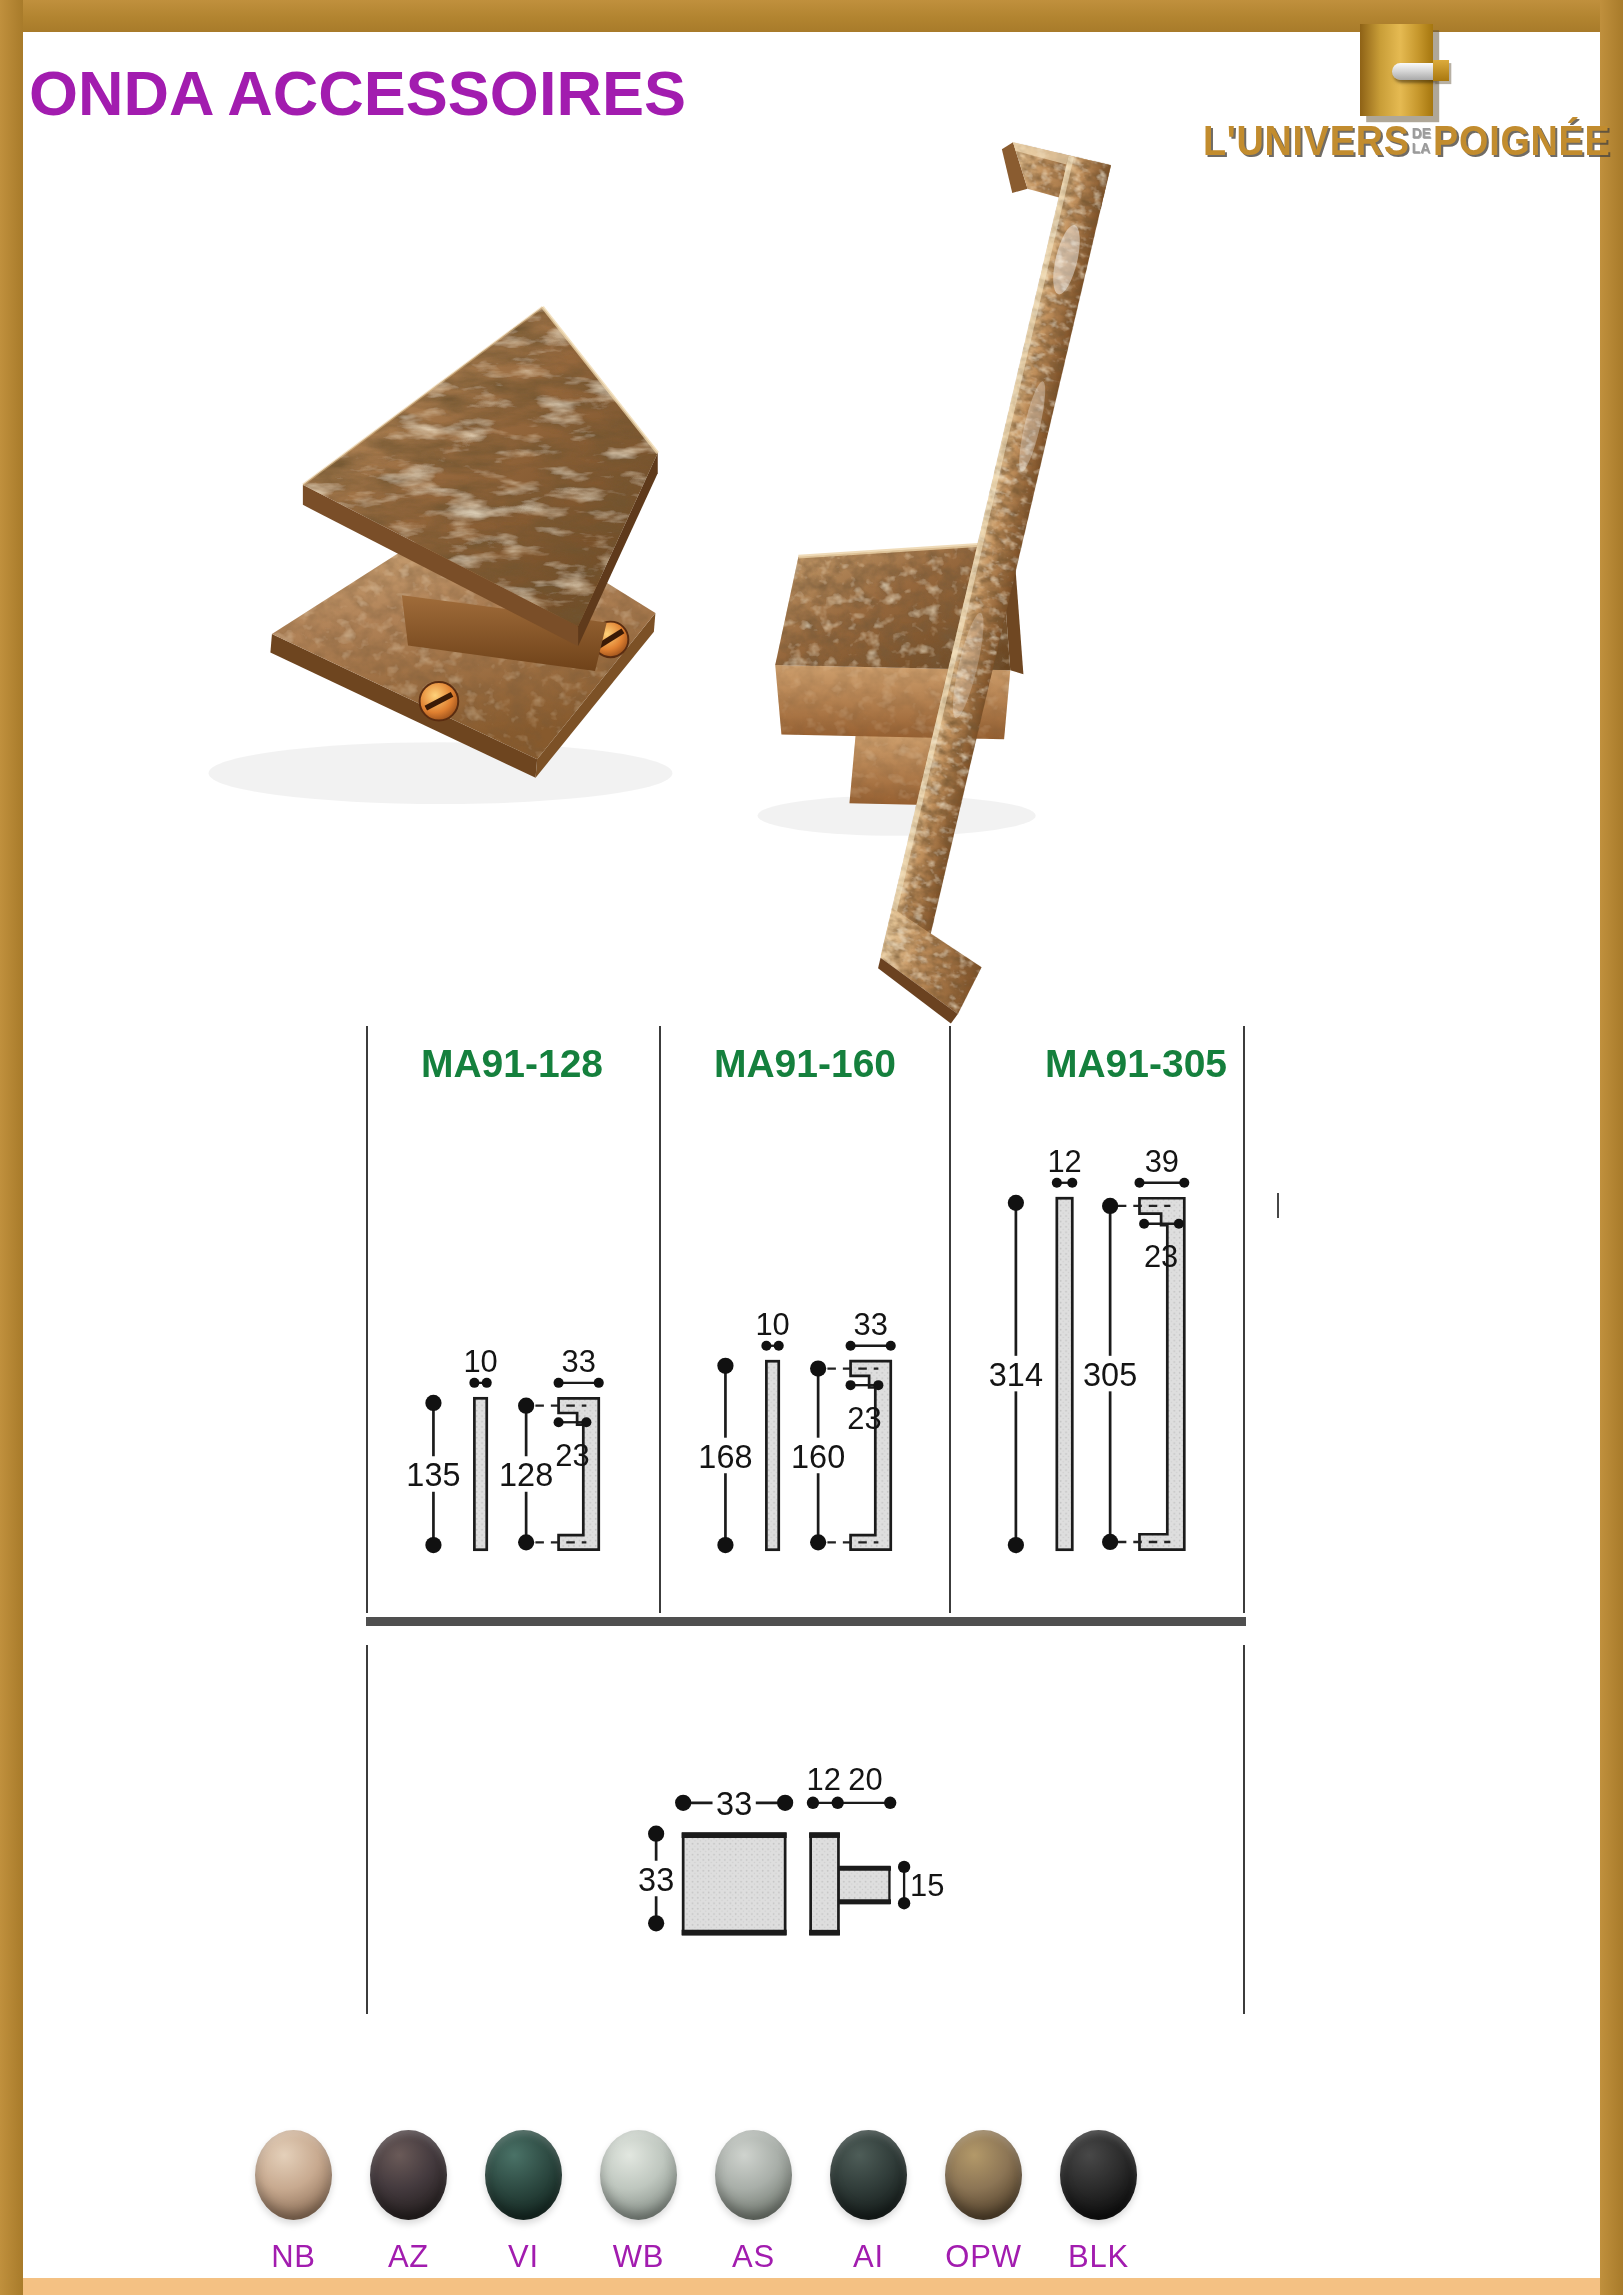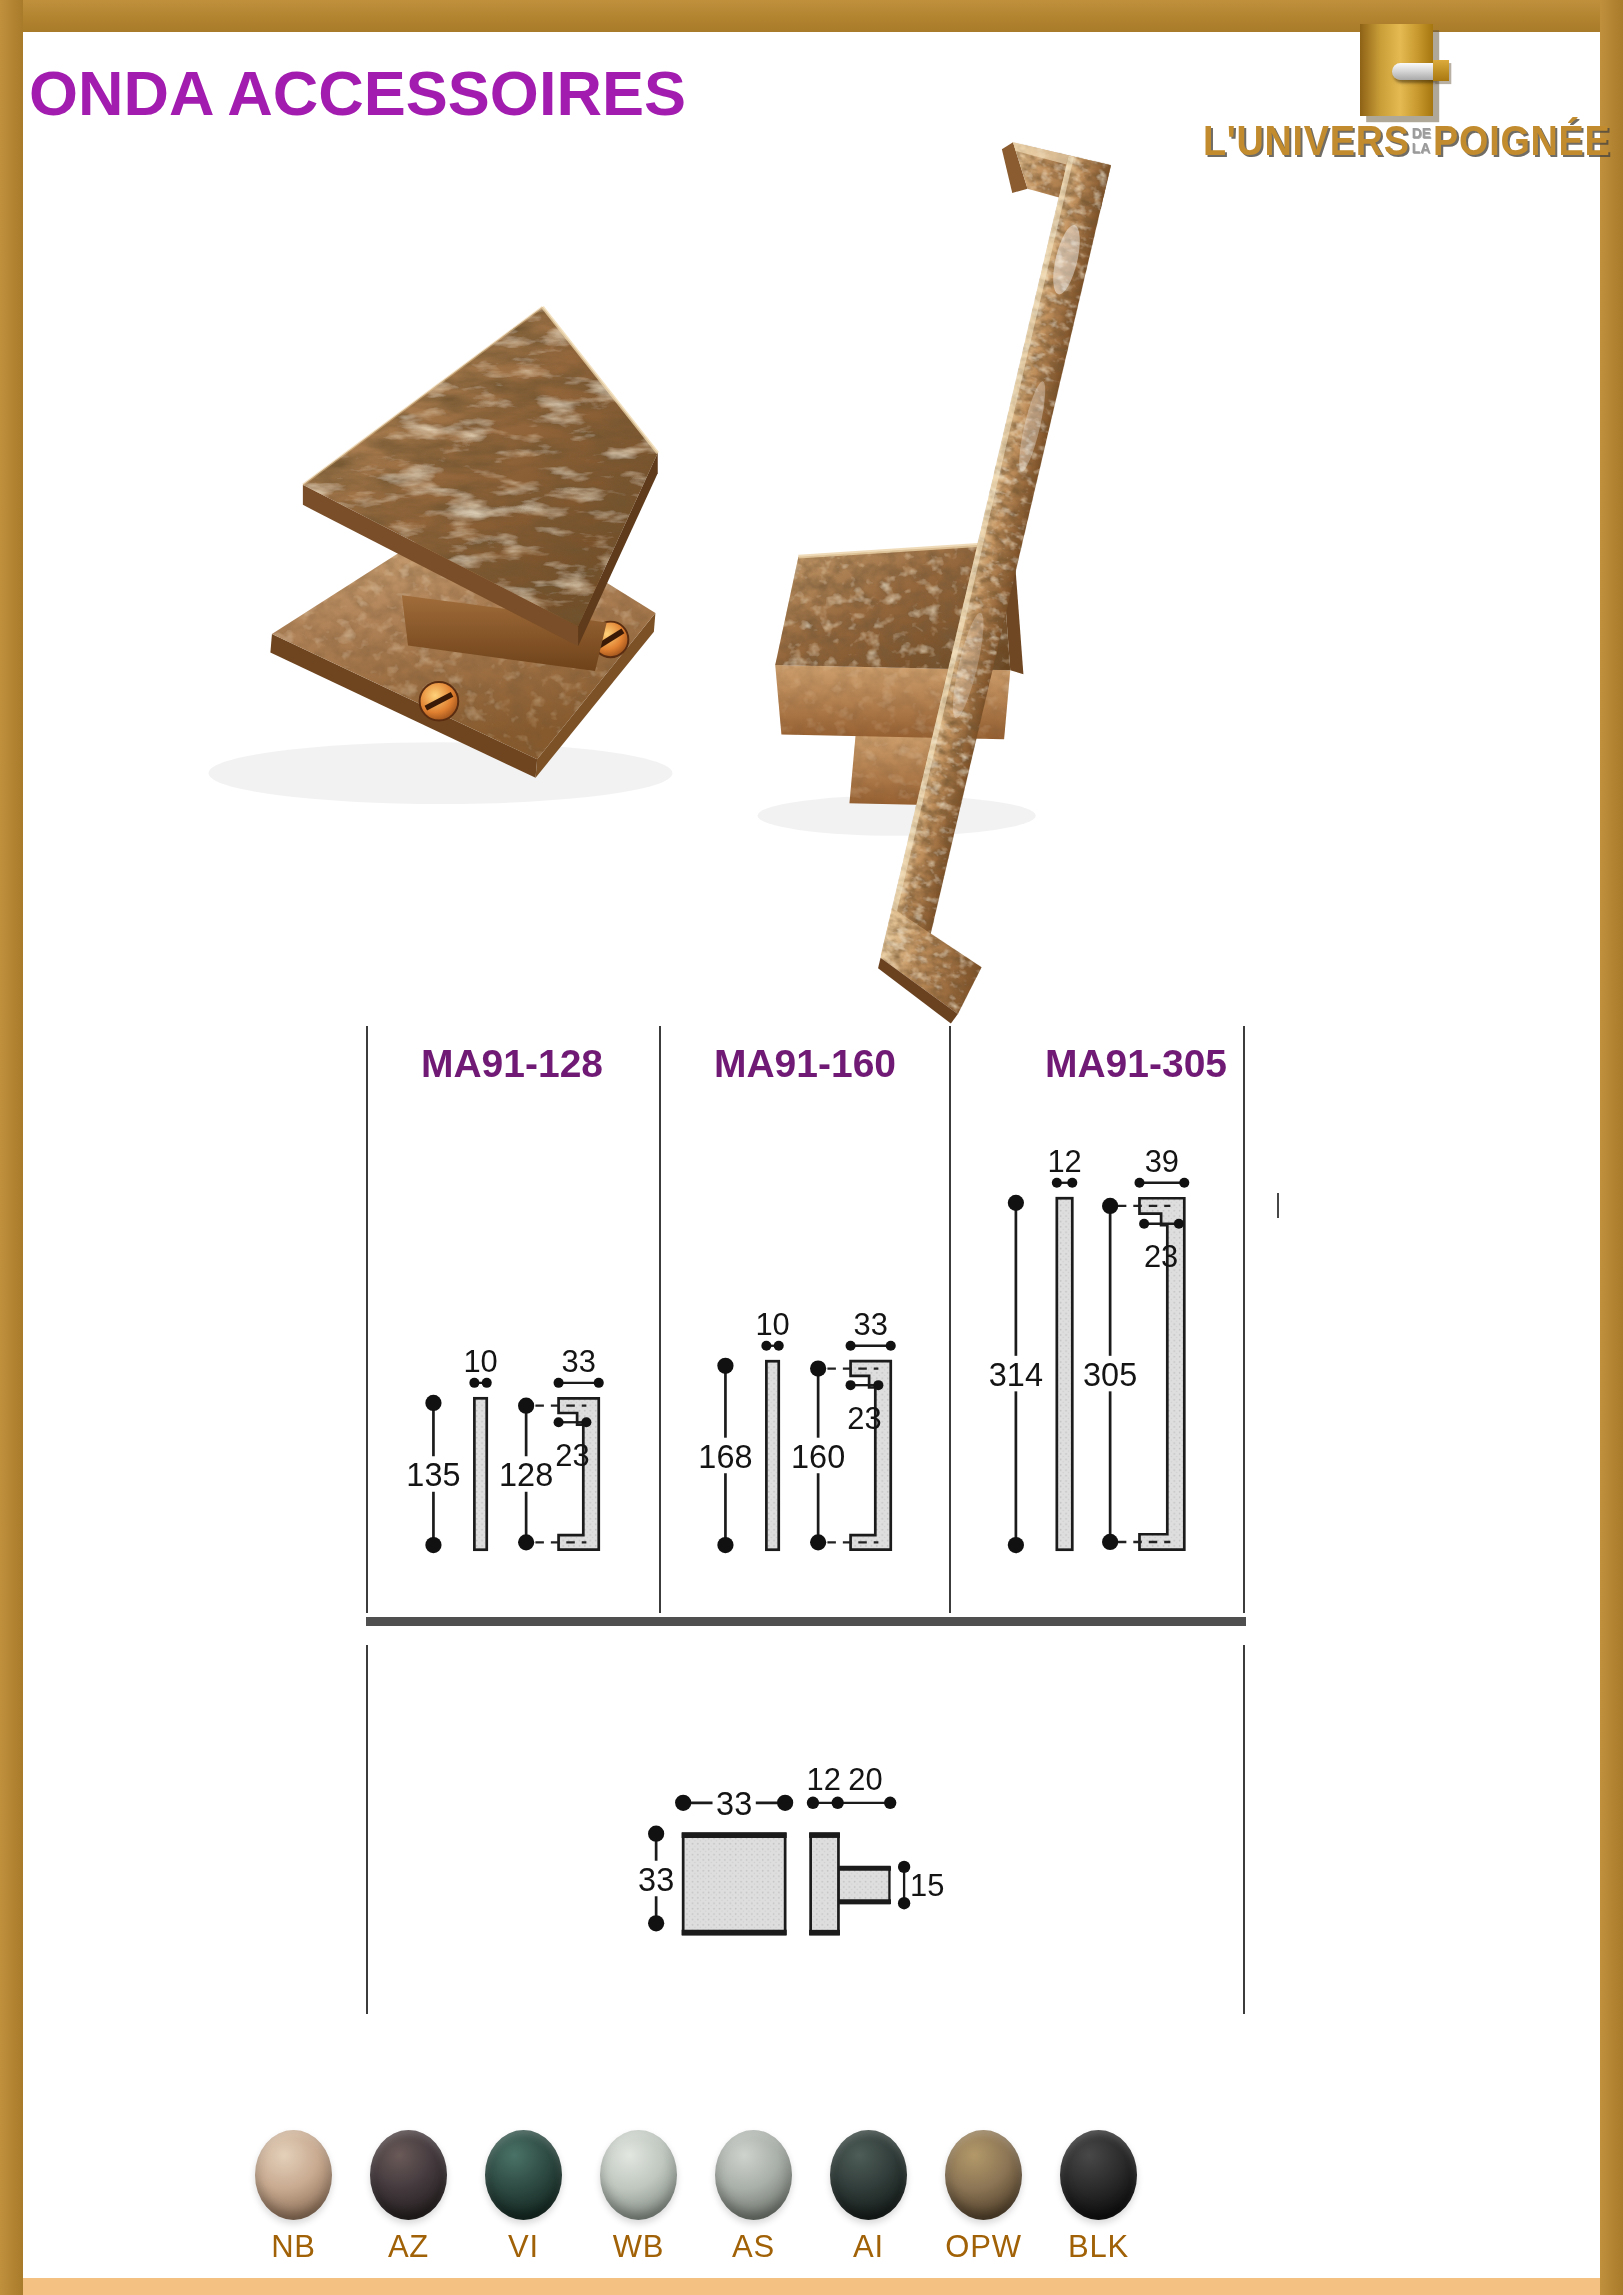--- a/index.html
+++ b/index.html
@@ -29,29 +29,29 @@
     transform:scaleX(.9);transform-origin:left center;white-space:nowrap;}
   .logo-big{font-size:42px;font-weight:bold;color:#c28c2e;
     text-shadow:2.3px 2.3px 0 rgba(75,70,62,.8);letter-spacing:0.8px;}
   .logo-small{display:flex;flex-direction:column;justify-content:center;margin:0 2.3px;
     font-size:15.5px;line-height:14.7px;font-weight:bold;color:#9b9b9b;
     text-shadow:0.8px 0.8px 0 rgba(90,90,90,.5);}
   
   .vline{position:absolute;width:2.3px;background:#3c3c3c;}
   .thick-divider{position:absolute;left:366px;top:1617px;width:880px;height:8.5px;background:#4f4f4f;}
   .stray-tick{position:absolute;left:1277px;top:1193px;width:2.3px;height:25px;background:#474747;}
-  .spec-h{position:absolute;width:292px;text-align:center;font-size:39px;font-weight:bold;color:#701a75;}
+  .spec-h{position:absolute;width:292px;text-align:center;font-size:39px;font-weight:bold;color:#15803d;}
   .spec-svg{position:absolute;}
   
   .finishes{position:absolute;left:255px;top:2130px;display:flex;gap:38px;}
   .finish{width:77px;text-align:center;}
   .chip{width:77px;height:90px;border-radius:50%;
     box-shadow:inset 0 -7px 10.8px rgba(0,0,0,.28), inset 0 3.9px 7px rgba(255,255,255,.22),
                0 3.9px 7px rgba(0,0,0,.15);}
-  .finish-code{margin-top:9px;font-size:31px;color:#a16207;letter-spacing:0.8px;}
+  .finish-code{margin-top:19px;font-size:31px;color:#a21caf;letter-spacing:0.8px;}
   
   text.dim{font-family:"Liberation Sans",sans-serif;font-size:42px;fill:#141414;text-anchor:middle;}
   text.dim-s{font-family:"Liberation Sans",sans-serif;font-size:40px;fill:#141414;text-anchor:middle;}
 </style>
 </head>
 <body>
 
 <div class="page">
 
   <div class="border-top"></div>

